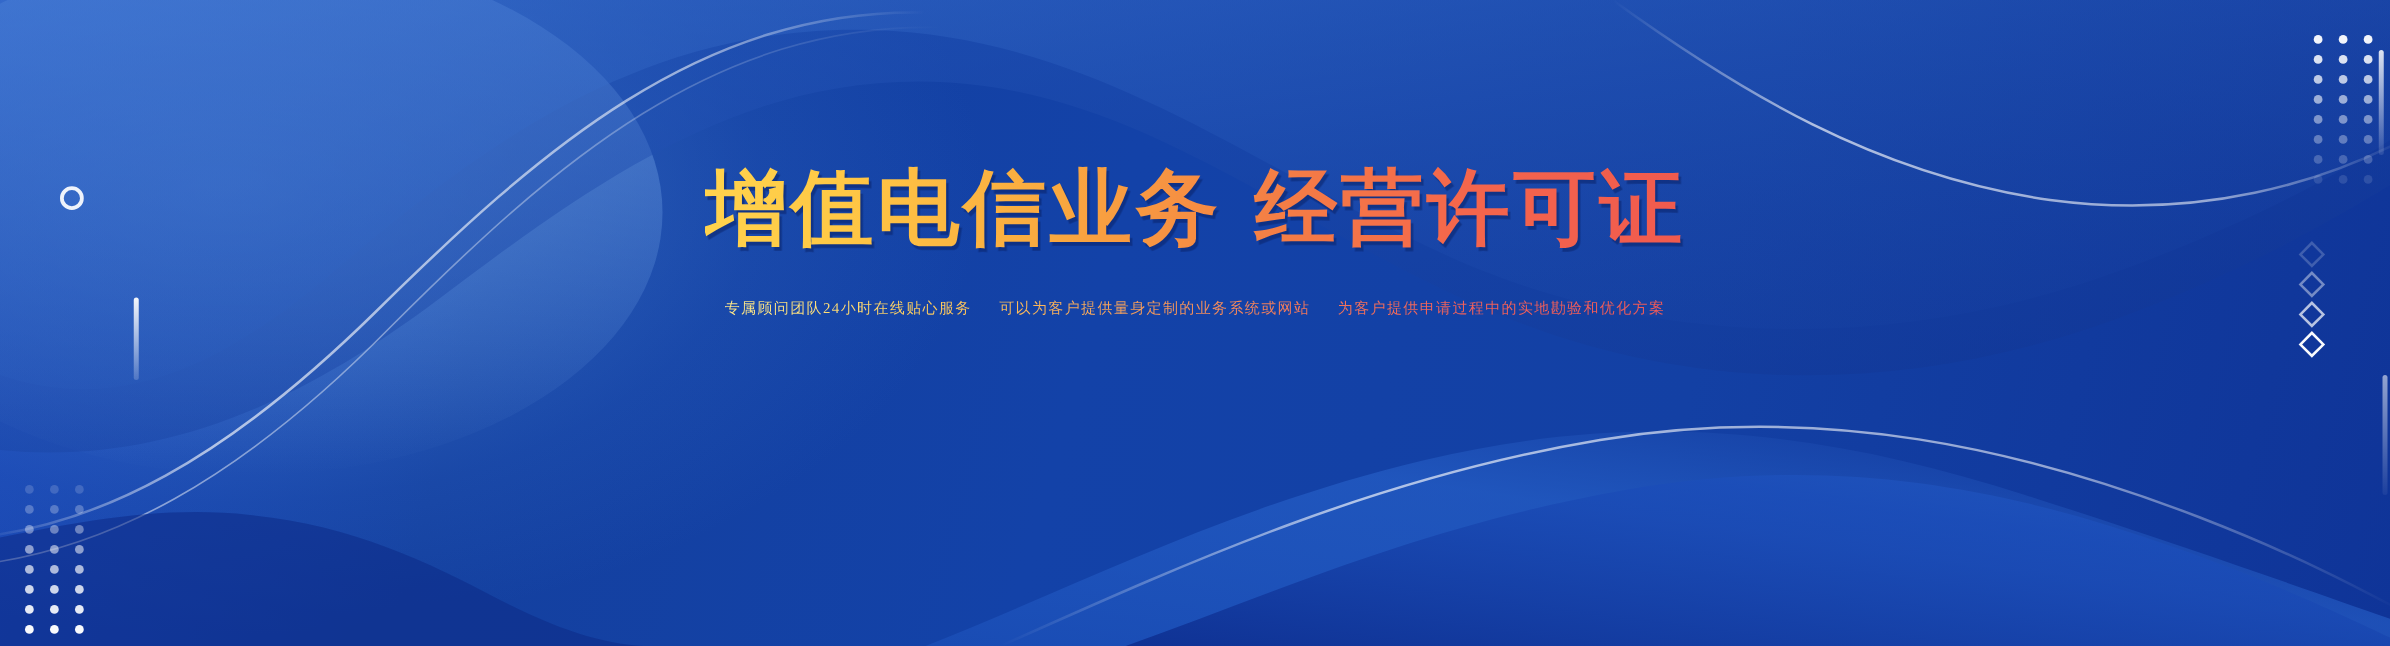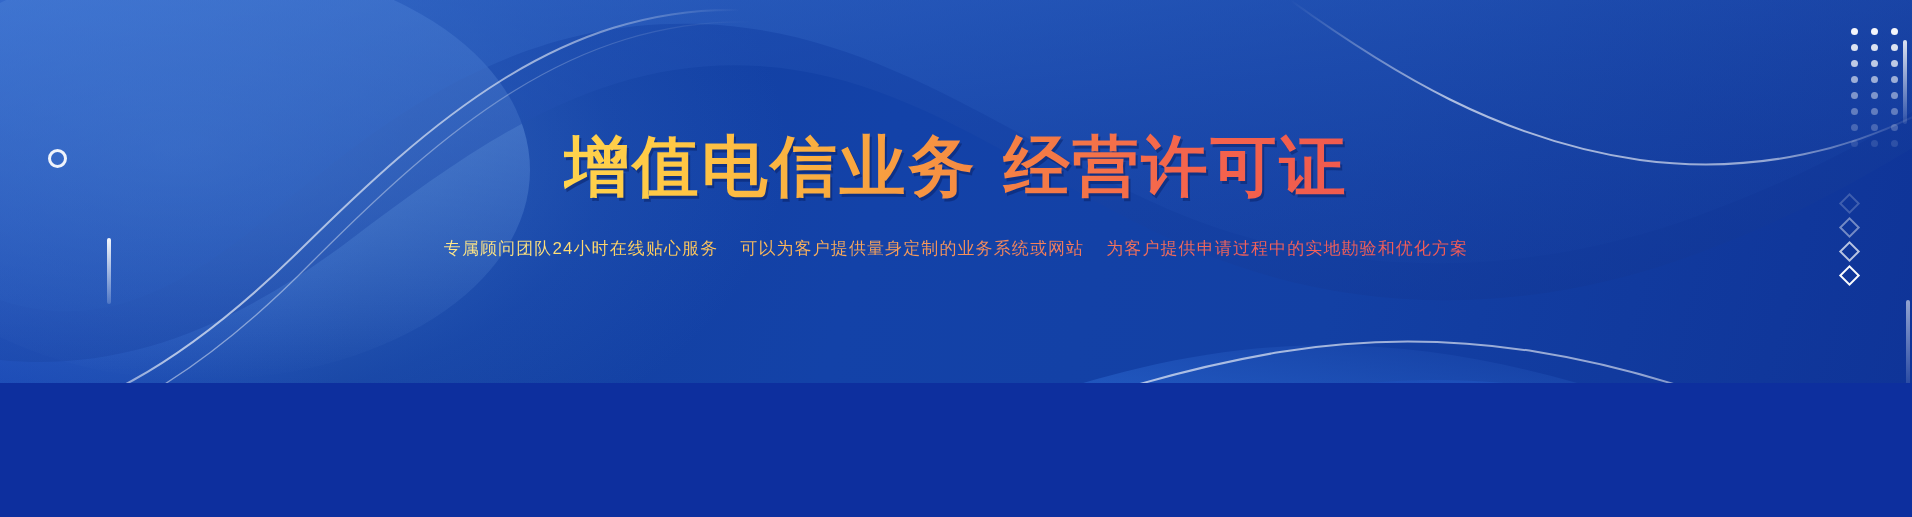--- a/index.html
+++ b/index.html
@@ -4,21 +4,21 @@
 <style>
   * { margin:0; padding:0; box-sizing:border-box; }
   html, body {
     width:1912px; height:517px;
     background:#0d2f9e;
     font-family:"Liberation Sans","DejaVu Sans",sans-serif;
     overflow:hidden;
   }
   #banner {
     position:relative;
-    width:1912px; height:383px;
+    width:1912px; height:517px;
     overflow:hidden;
     background:
       radial-gradient(ellipse 780px 460px at 180px 150px, rgba(90,150,230,0.55) 0%, rgba(60,120,215,0.15) 55%, rgba(20,60,175,0) 78%),
       linear-gradient(105deg, #1a48b8 0%, #14409f 22%, #1342a8 46%, #1340a4 70%, #0f3498 100%);
   }
   #waves { position:absolute; inset:0; width:1912px; height:517px; }
   .txtwrap {
     position:absolute; left:0; right:0;
     text-align:center;
     z-index:6;
@@ -35,29 +35,29 @@
     background-clip:text;
     color:transparent;
     -webkit-text-fill-color:transparent;
     filter:drop-shadow(2px 3px 0px rgba(10,35,105,0.55));
     font-family:"DejaVu Sans","Liberation Sans",sans-serif;
   }
   #title .gap { display:inline-block; width:26px; }
   #sub-row { top:237px; }
   #subtitle {
     display:inline-block;
-    font-size:17px;
+    font-size:12px;
     letter-spacing:1.1px;
     line-height:1.4;
     background-image:linear-gradient(95deg,#ffe88a 0%,#ffe07a 10%,#ffcf5e 20%,#fcb95a 32%,#f79a5a 46%,#f4775a 62%,#f4615a 78%,#f25a57 100%);
     -webkit-background-clip:text;
     background-clip:text;
     color:transparent;
     -webkit-text-fill-color:transparent;
-    font-family:Liberation Sans, sans-serif;
+    font-family:Liberation Serif, serif;
   }
   #subtitle .sgap { display:inline-block; width:22px; }
 
   .deco { position:absolute; z-index:5; }
 
   .dotgrid { display:grid; grid-template-columns:repeat(3,1fr); }
   .dotgrid i { display:block; width:7px; height:7px; border-radius:50%; background:#fff; }
   #dots-topright { top:28px; left:1851px; grid-gap:9px 13px; }
   #dots-bottomleft { top:388px; left:20px; grid-gap:9px 13px; }
 

